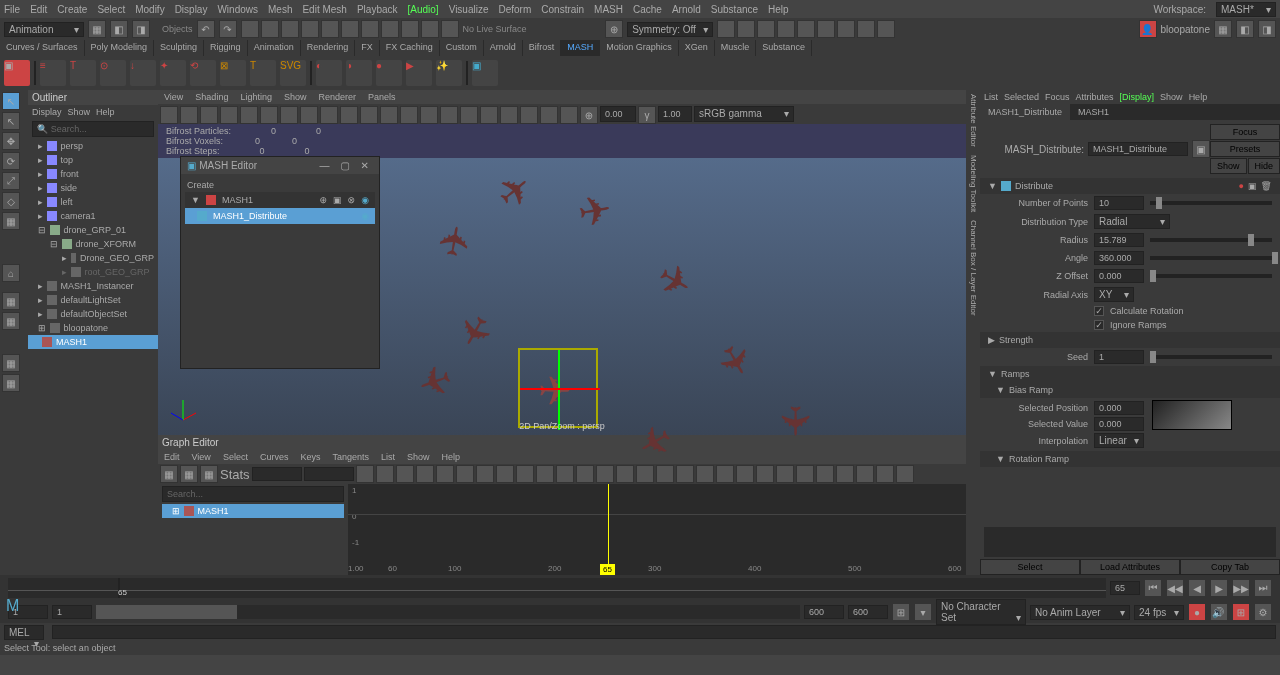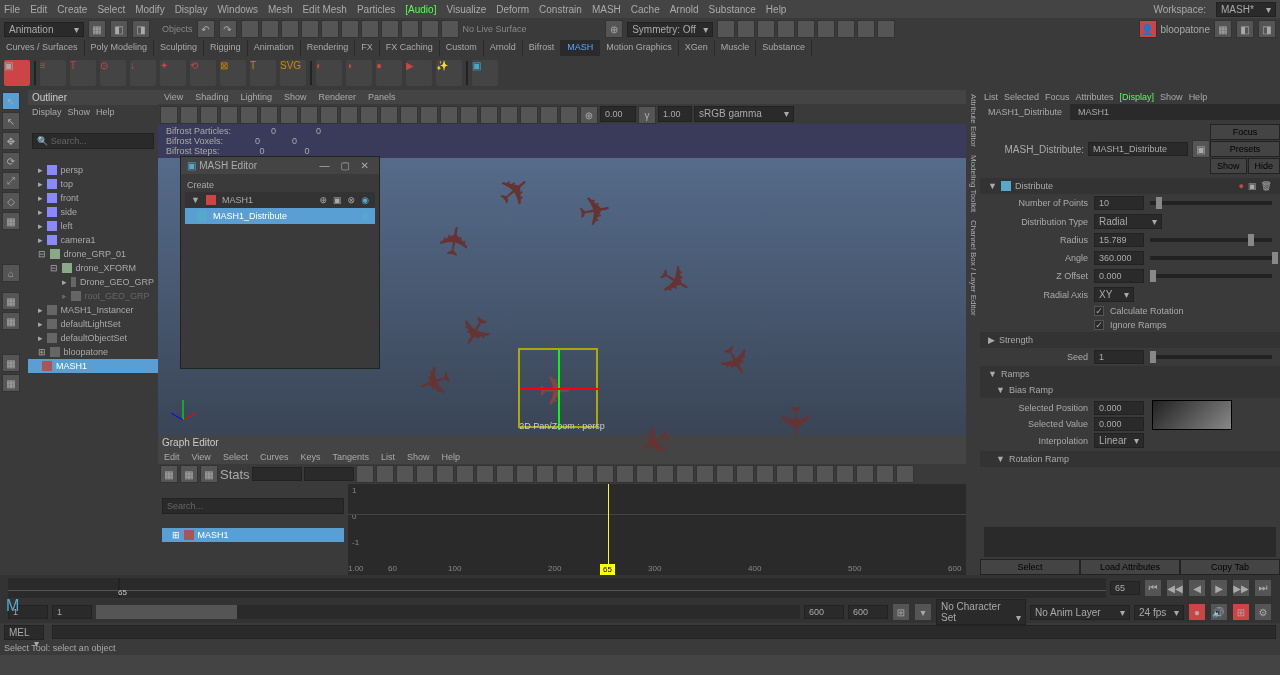--- a/index.html
+++ b/index.html
@@ -13,21 +13,21 @@
 .shelf-tabs { background: #3a3a3a; display: flex; padding: 0; height: 16px; font-size: 9px; }
 .shelf-tab { padding: 2px 6px; border-right: 1px solid #2a2a2a; }
 .shelf-tab.active { background: #2a2a2a; color: #5af; }
 .shelf-icons { background: #3a3a3a; display: flex; padding: 4px; gap: 4px; height: 34px; align-items: center; }
 .shelf-icon { width: 26px; height: 26px; background: #444; border-radius: 2px; }
 .main-area { display: flex; height: 485px; }
 .left-toolbar { width: 28px; background: #3a3a3a; display: flex; flex-direction: column; gap: 2px; padding: 2px; }
 .outliner { width: 130px; background: #3a3a3a; display: flex; flex-direction: column; }
 .panel-title { background: #444; padding: 2px 4px; font-size: 10px; color: #ccc; }
 .outliner-menus { display: flex; padding: 2px 4px; gap: 6px; font-size: 9px; }
-.search-box { background: #2a2a2a; border: 1px solid #222; padding: 2px 4px; margin: 14px 4px; font-size: 9px; }
+.search-box { background: #2a2a2a; border: 1px solid #222; padding: 2px 4px; margin: 2px 4px; font-size: 9px; }
 .outliner-item { padding: 2px 4px 2px 10px; font-size: 9px; display: flex; align-items: center; gap: 4px; }
 .outliner-item.indent1 { padding-left: 22px; }
 .outliner-item.indent2 { padding-left: 34px; }
 .outliner-item.sel { background: #5a9fd4; color: #fff; }
 .tree-icon { width: 10px; height: 10px; background: #666; }
 .viewport-area { flex: 1; display: flex; flex-direction: column; background: #2a2a2a; position: relative; }
 .viewport-menus { display: flex; padding: 2px 6px; gap: 12px; font-size: 9px; background: #444; }
 .viewport-toolbar { display: flex; padding: 2px; gap: 2px; background: #3a3a3a; height: 20px; }
 .viewport-stats { background: #3a3a5a; padding: 2px 8px; font-size: 9px; }
 .viewport-canvas { flex: 1; background: linear-gradient(180deg, #556b8a 0%, #3a4556 100%); position: relative; }
@@ -64,21 +64,21 @@
 <div class="menubar">
   <span>File</span>
   <span>Edit</span>
   <span>Create</span>
   <span>Select</span>
   <span>Modify</span>
   <span>Display</span>
   <span>Windows</span>
   <span>Mesh</span>
   <span>Edit Mesh</span>
-  <span>Particles</span>
+  <span>Playback</span>
   <span style="color:#5f5">[Audio]</span>
   <span>Visualize</span>
   <span>Deform</span>
   <span>Constrain</span>
   <span>MASH</span>
   <span>Cache</span>
   <span>Arnold</span>
   <span>Substance</span>
   <span>Help</span>
   <div style="flex:1"></div>
@@ -489,21 +489,21 @@
     </div>
     <div class="attr-row">
       <span class="attr-label">Number of Points</span>
       <input class="attr-input" value="10" style="">
       <div class="attr-slider">
           <div class="attr-slider-thumb" style="left:5%"></div>
         </div>
     </div>
     <div class="attr-row">
       <span class="attr-label">Distribution Type</span>
-      <span class="dropdown" style="width:68px">Radial</span>
+      <span class="dropdown" style="width:76px">Radial</span>
     </div>
     <div class="attr-row">
       <span class="attr-label">Radius</span>
       <input class="attr-input" value="15.789" style="">
       <div class="attr-slider">
           <div class="attr-slider-thumb" style="left:80%"></div>
         </div>
     </div>
     <div class="attr-row">
       <span class="attr-label">Angle</span>

